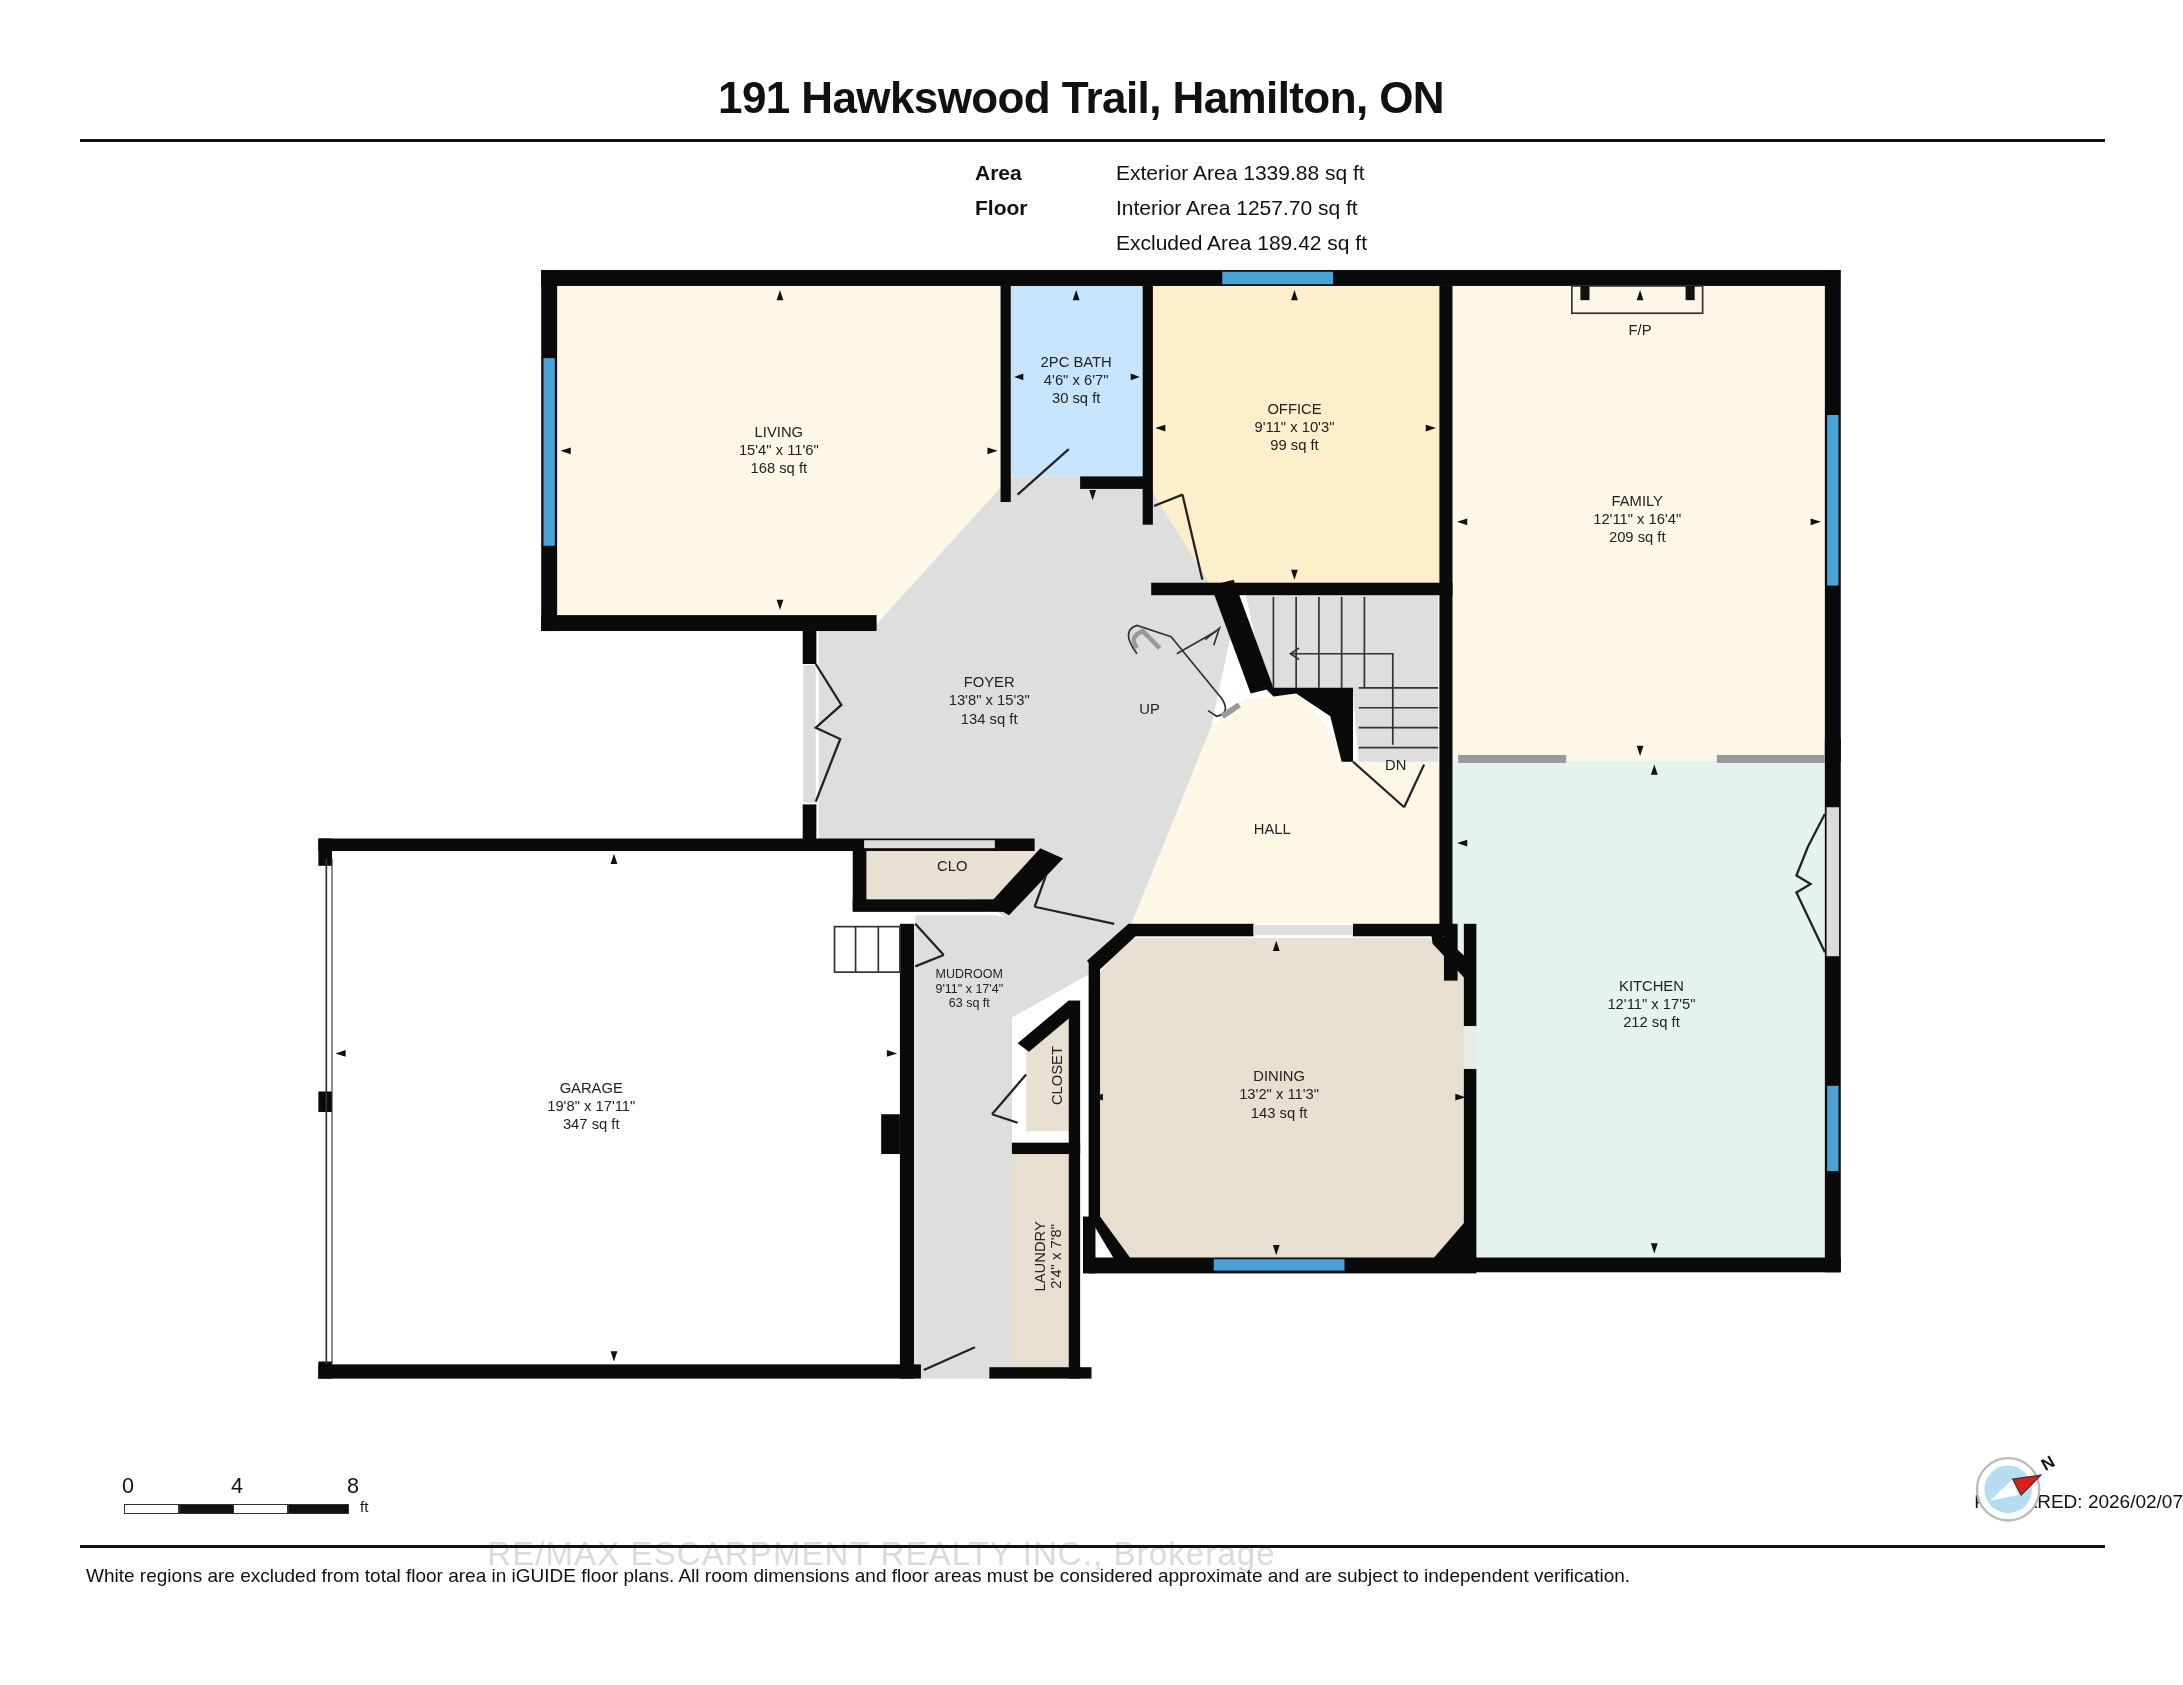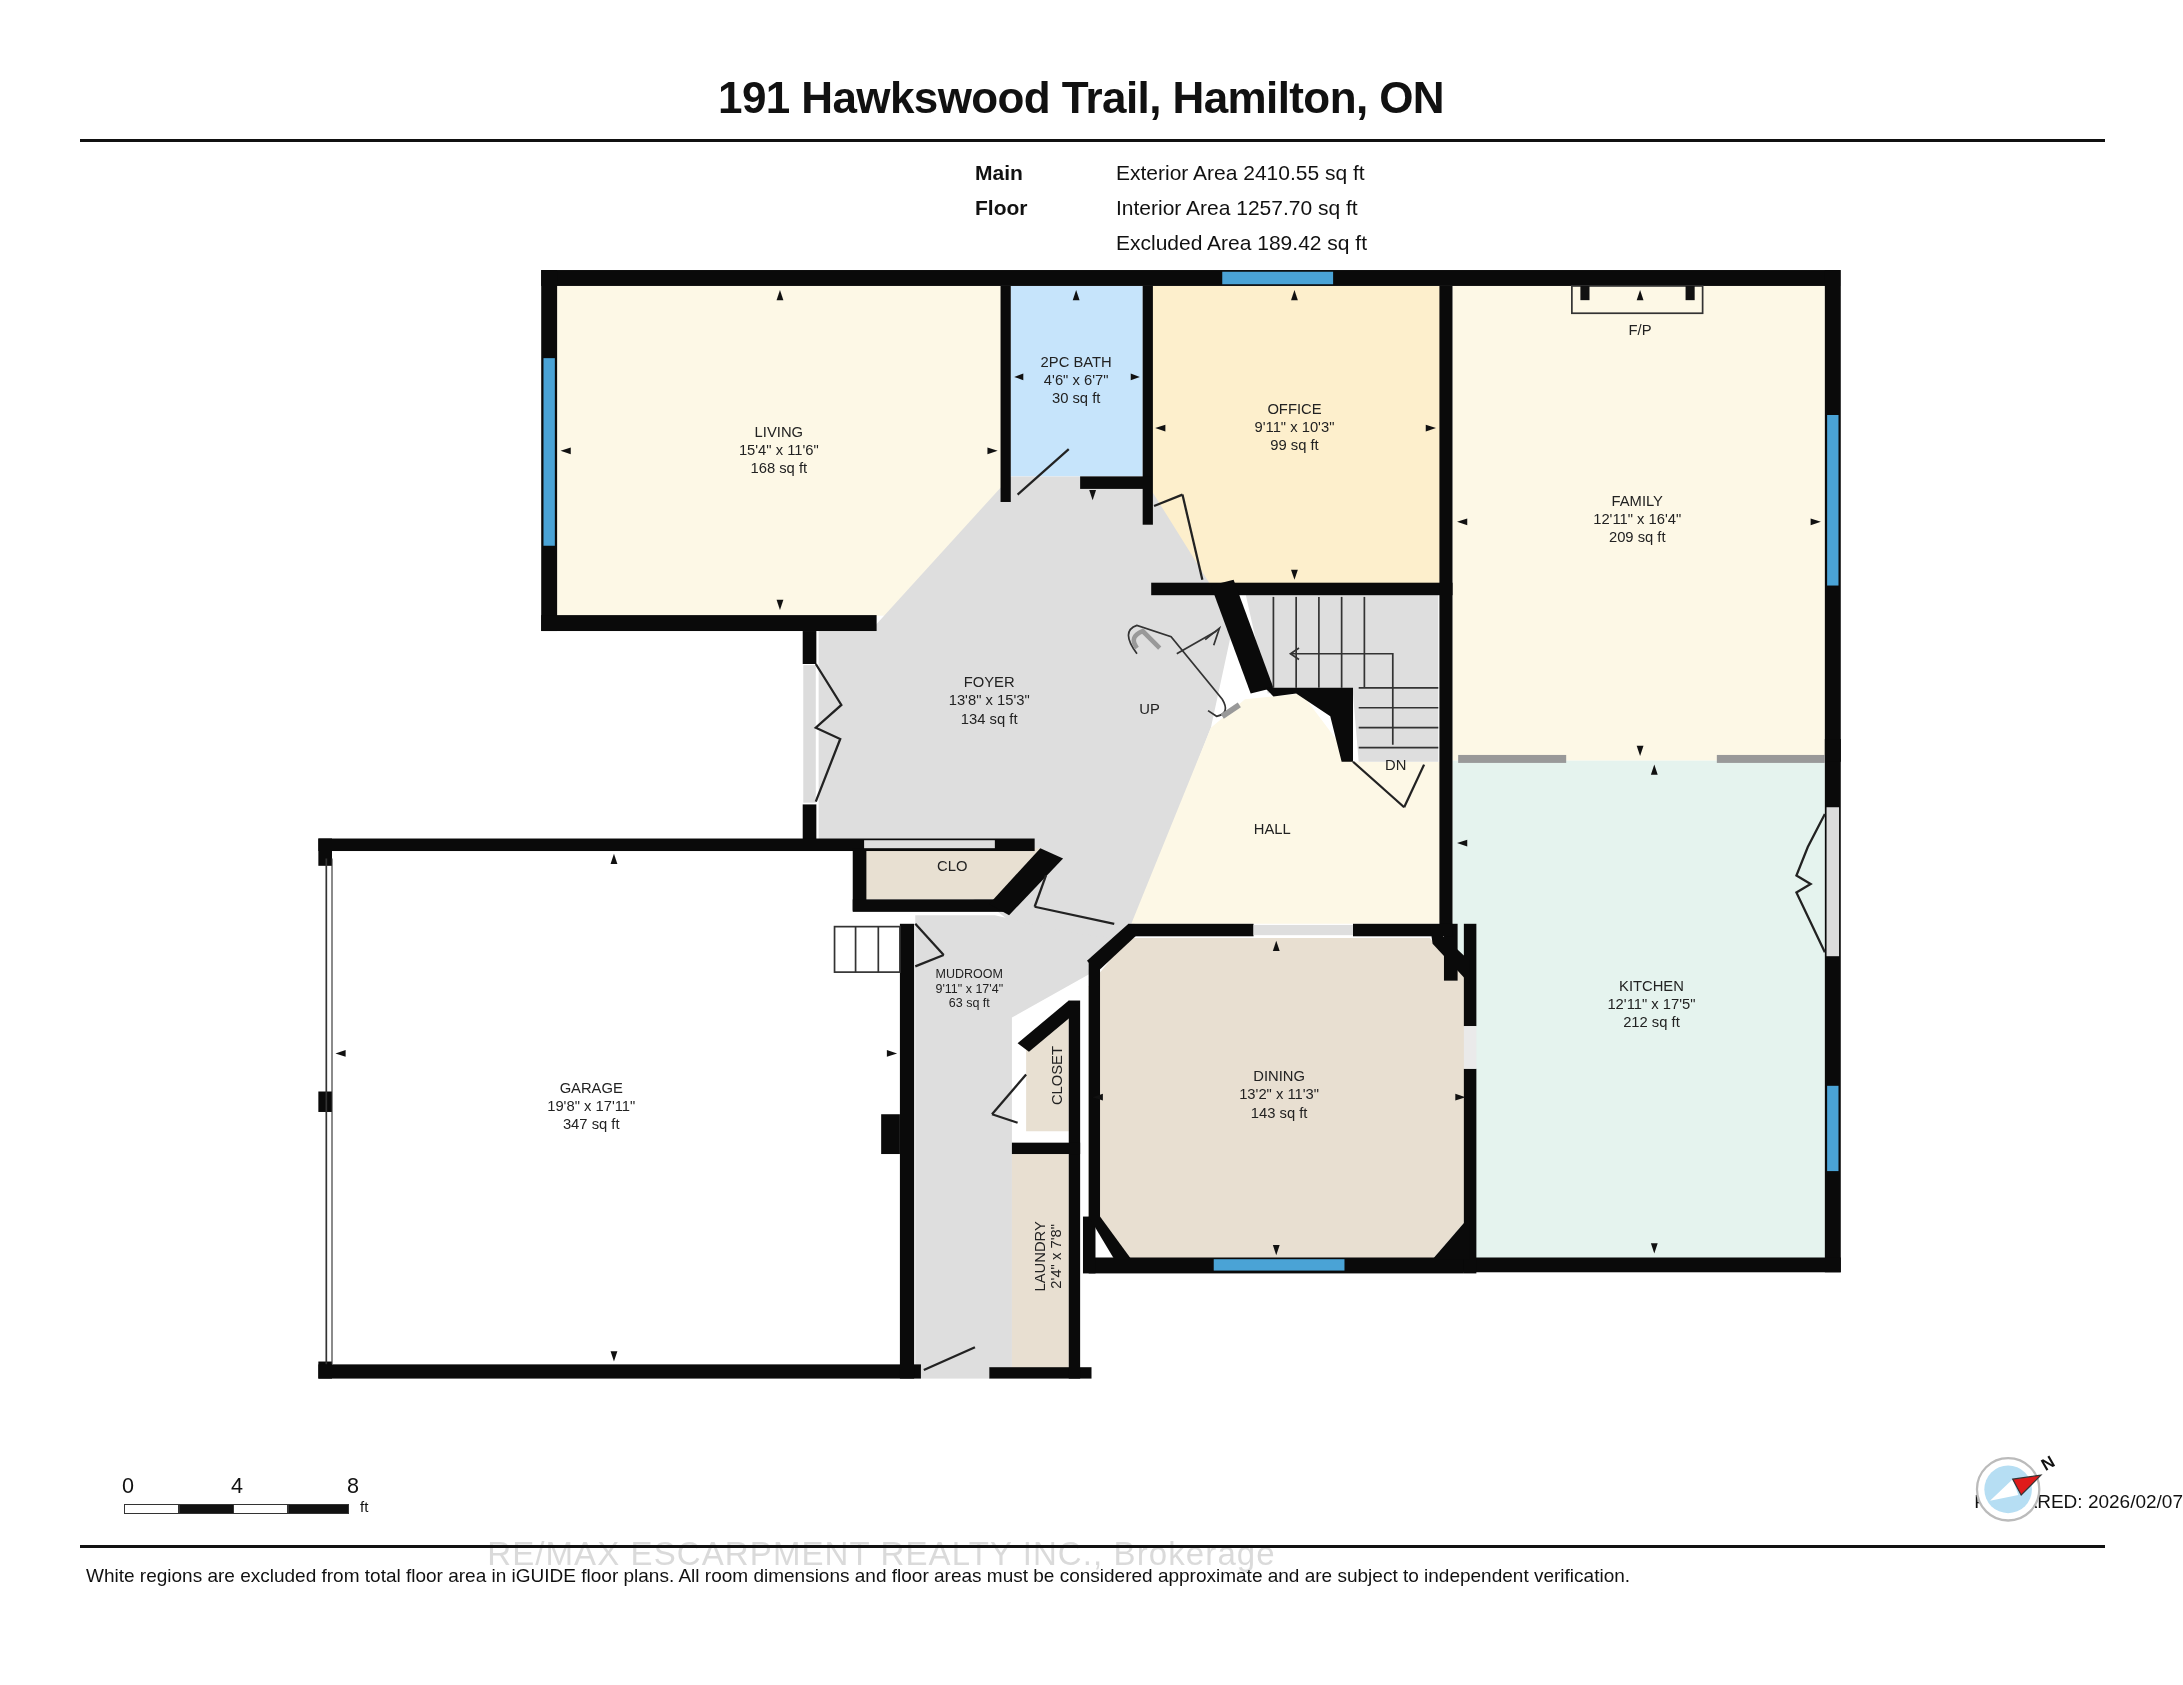--- a/index.html
+++ b/index.html
@@ -20,23 +20,23 @@
   .disclaimer { position: absolute; top: 1565px; left: 86px; font-size: 19px; }
   .compass { position: absolute; left: 1973px; top: 1444px; width: 85px; height: 85px; }
 </style>
 </head>
 <body>
 
 <div class="title">191 Hawkswood Trail, Hamilton, ON</div>
 <div class="rule" style="top:139px"></div>
 
 <div class="area-block">
-  <div class="floor-label">Main Floor</div>
+  <div class="floor-label">Area Floor</div>
   <div class="area-lines">
-    <div>Exterior Area 2410.55 sq ft</div>
+    <div>Exterior Area 1339.88 sq ft</div>
     <div>Interior Area 1257.70 sq ft</div>
     <div>Excluded Area 189.42 sq ft</div>
   </div>
 </div>
 
 <svg class="plan" width="2183" height="1685" viewBox="0 0 3840 2964">
 
   <g>
     <rect x="979" y="503" width="784" height="580" fill="#fdf8e6"></rect>
     <rect x="1778" y="503" width="232" height="335" fill="#c6e4fb"></rect>

